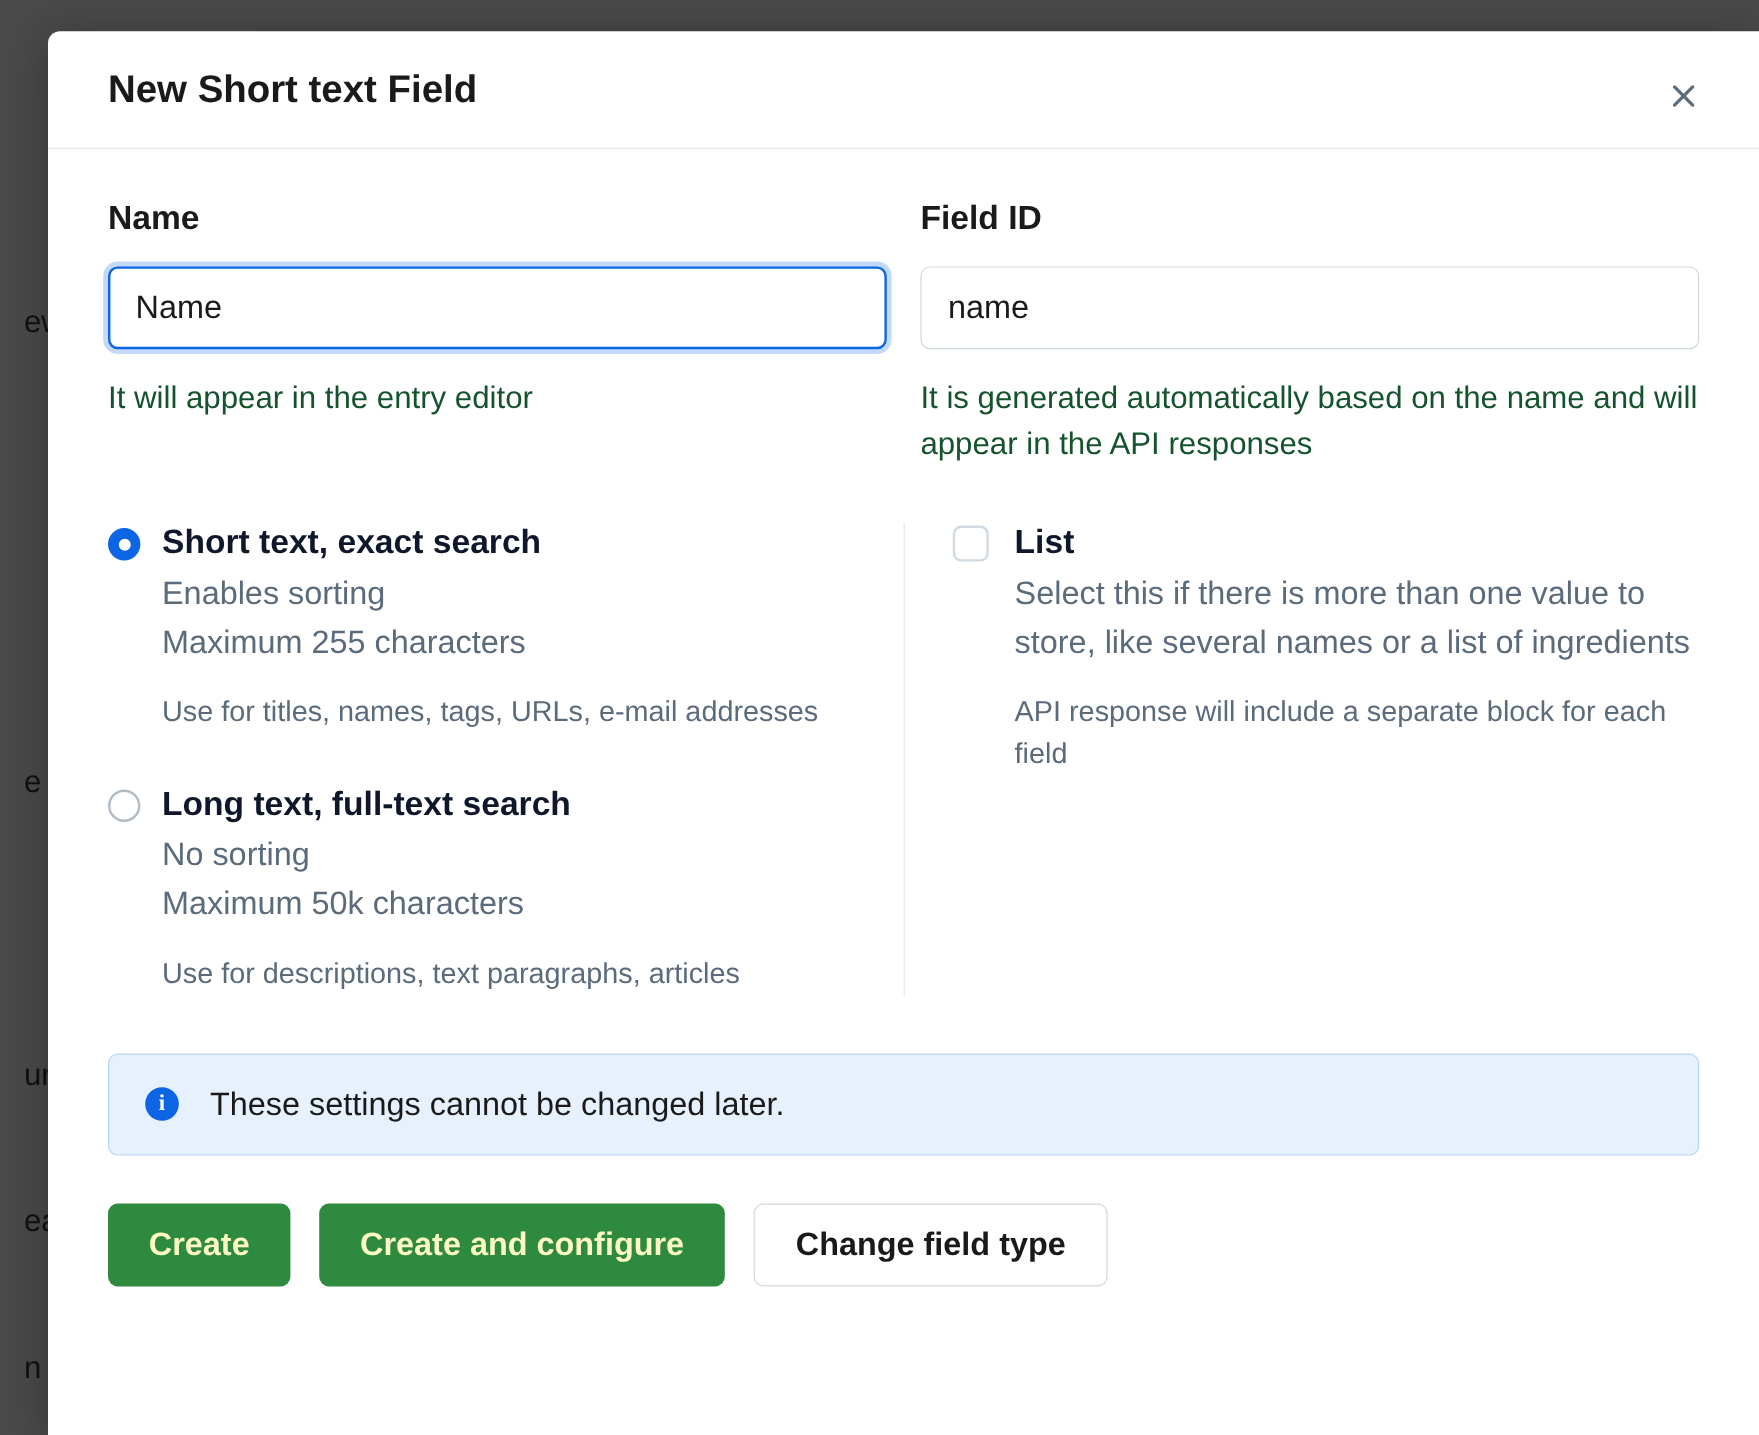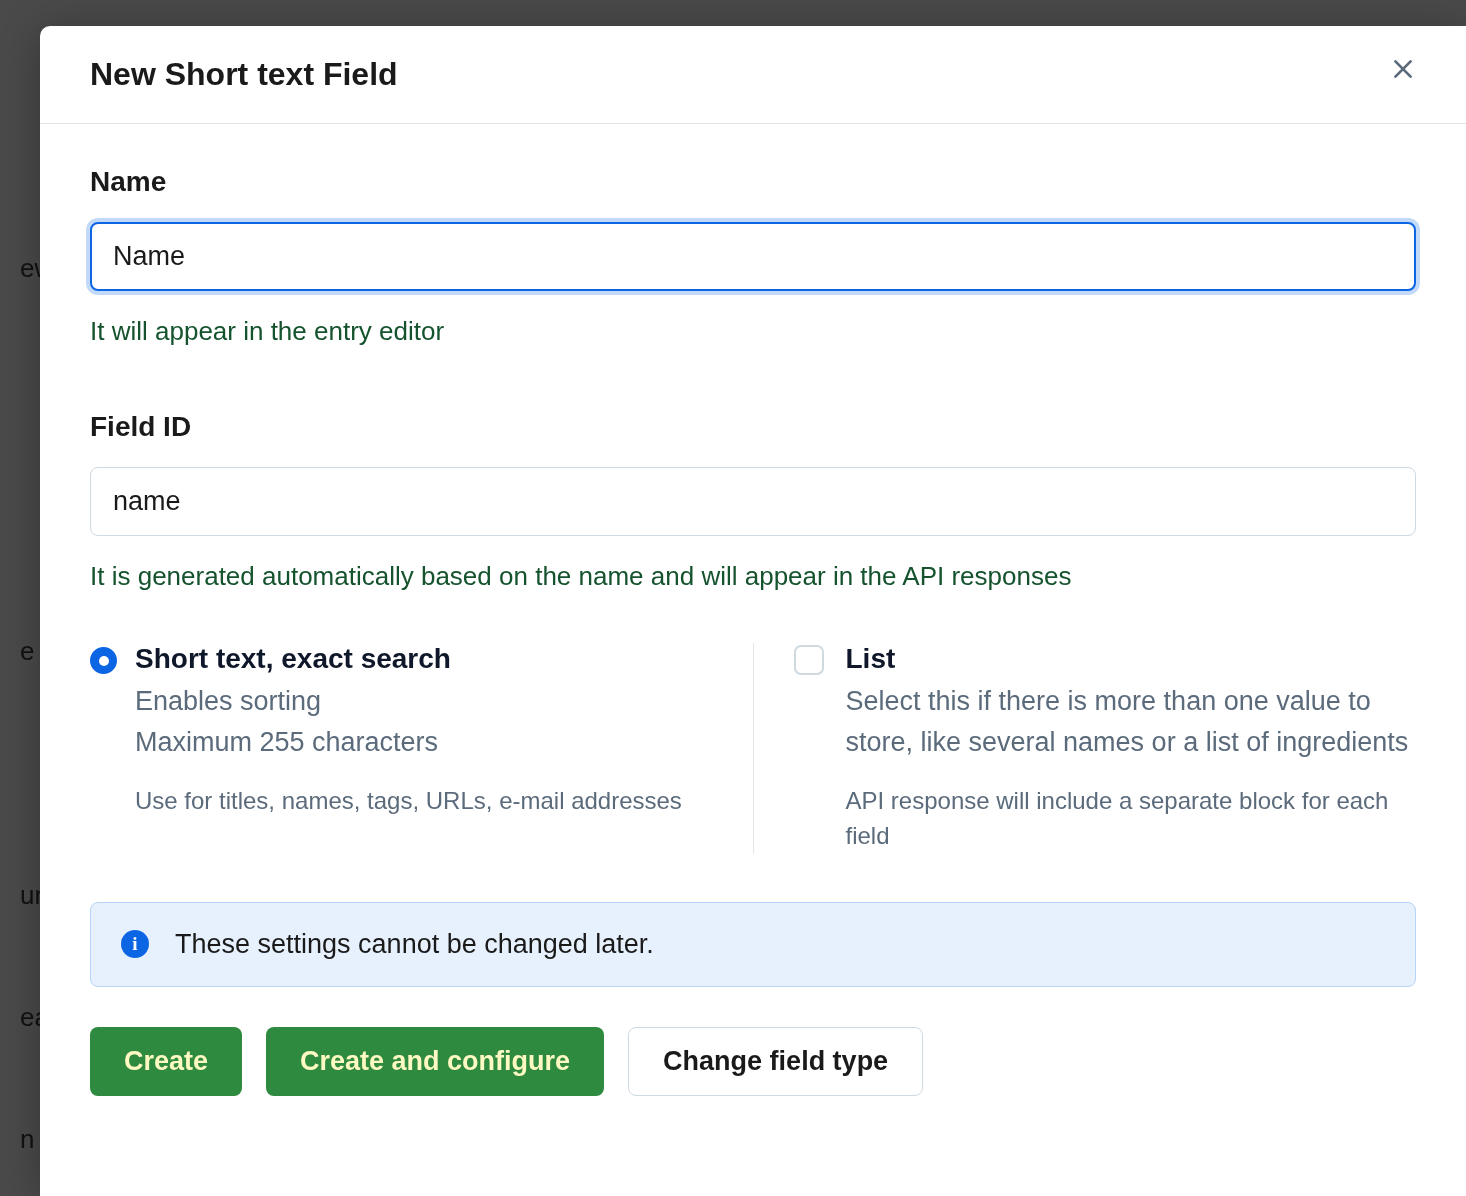--- a/index.html
+++ b/index.html
@@ -37,43 +37,42 @@
       right: 0;
       bottom: 0;
       background: #fff;
       border-radius: 10px 0 0 0;
       box-shadow: 0 4px 40px rgba(0,0,0,0.3);
       overflow: hidden;
     }
     .modal-header {
       display: flex;
       justify-content: space-between;
-      align-items: flex-start;
+      align-items: flex-end;
       padding: 30px 50px 30px 50px;
       border-bottom: 1px solid #e5e5e5;
     }
     .modal-title {
       font-size: 32px;
       font-weight: 700;
       color: #1a1a1a;
     }
     .close-icon {
       width: 26px;
       height: 26px;
       cursor: pointer;
       color: #5b6b7b;
     }
     .modal-body {
       padding: 42px 50px 50px 50px;
     }
     .field-row {
       display: flex;
-      gap: 60px;
+      gap: 28px;
       margin-bottom: 48px;
-      flex-direction: column;
     }
     .field-col {
       flex: 1;
     }
     .field-label {
       font-size: 28px;
       font-weight: 700;
       color: #1a1a1a;
       margin-bottom: 24px;
       display: block;
@@ -267,20 +266,29 @@
         <div class="radio-option">
           <div class="radio-circle checked"></div>
           <div class="option-content">
             <div class="option-title">Short text, exact search</div>
             <div class="option-line">Enables sorting</div>
             <div class="option-line">Maximum 255 characters</div>
             <div class="option-hint">Use for titles, names, tags, URLs, e-mail addresses</div>
           </div>
         </div>
 
+        <div class="radio-option">
+          <div class="radio-circle"></div>
+          <div class="option-content">
+            <div class="option-title">Long text, full-text search</div>
+            <div class="option-line">No sorting</div>
+            <div class="option-line">Maximum 50k characters</div>
+            <div class="option-hint">Use for descriptions, text paragraphs, articles</div>
+          </div>
+        </div>
       </div>
 
       <div class="options-col-right">
         <div class="checkbox-option">
           <div class="checkbox-box"></div>
           <div class="option-content">
             <div class="option-title">List</div>
             <div class="option-line">Select this if there is more than one value to store, like several names or a list of ingredients</div>
             <div class="option-hint">API response will include a separate block for each field</div>
           </div>

